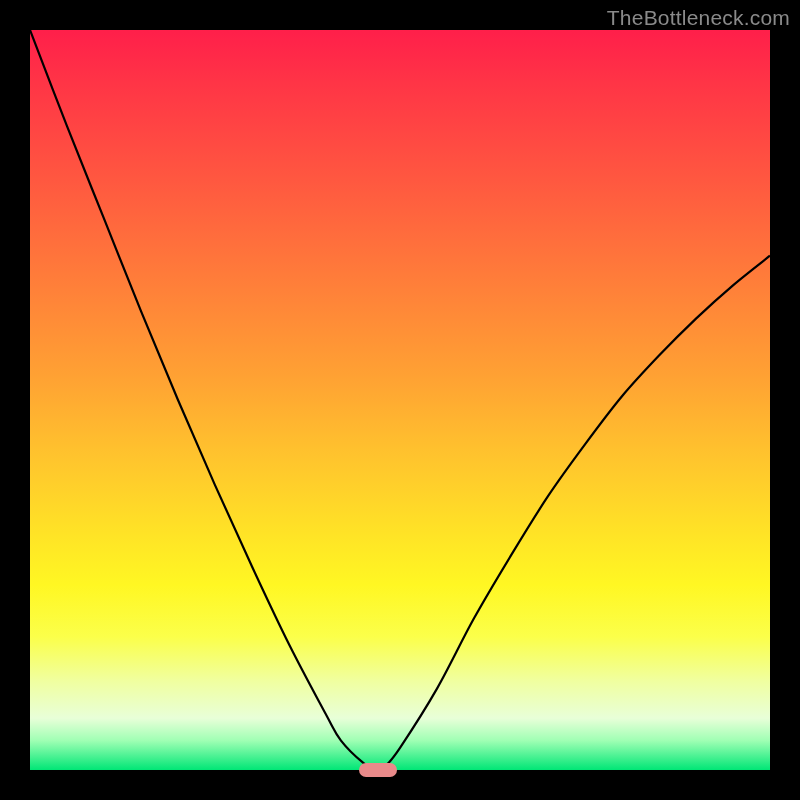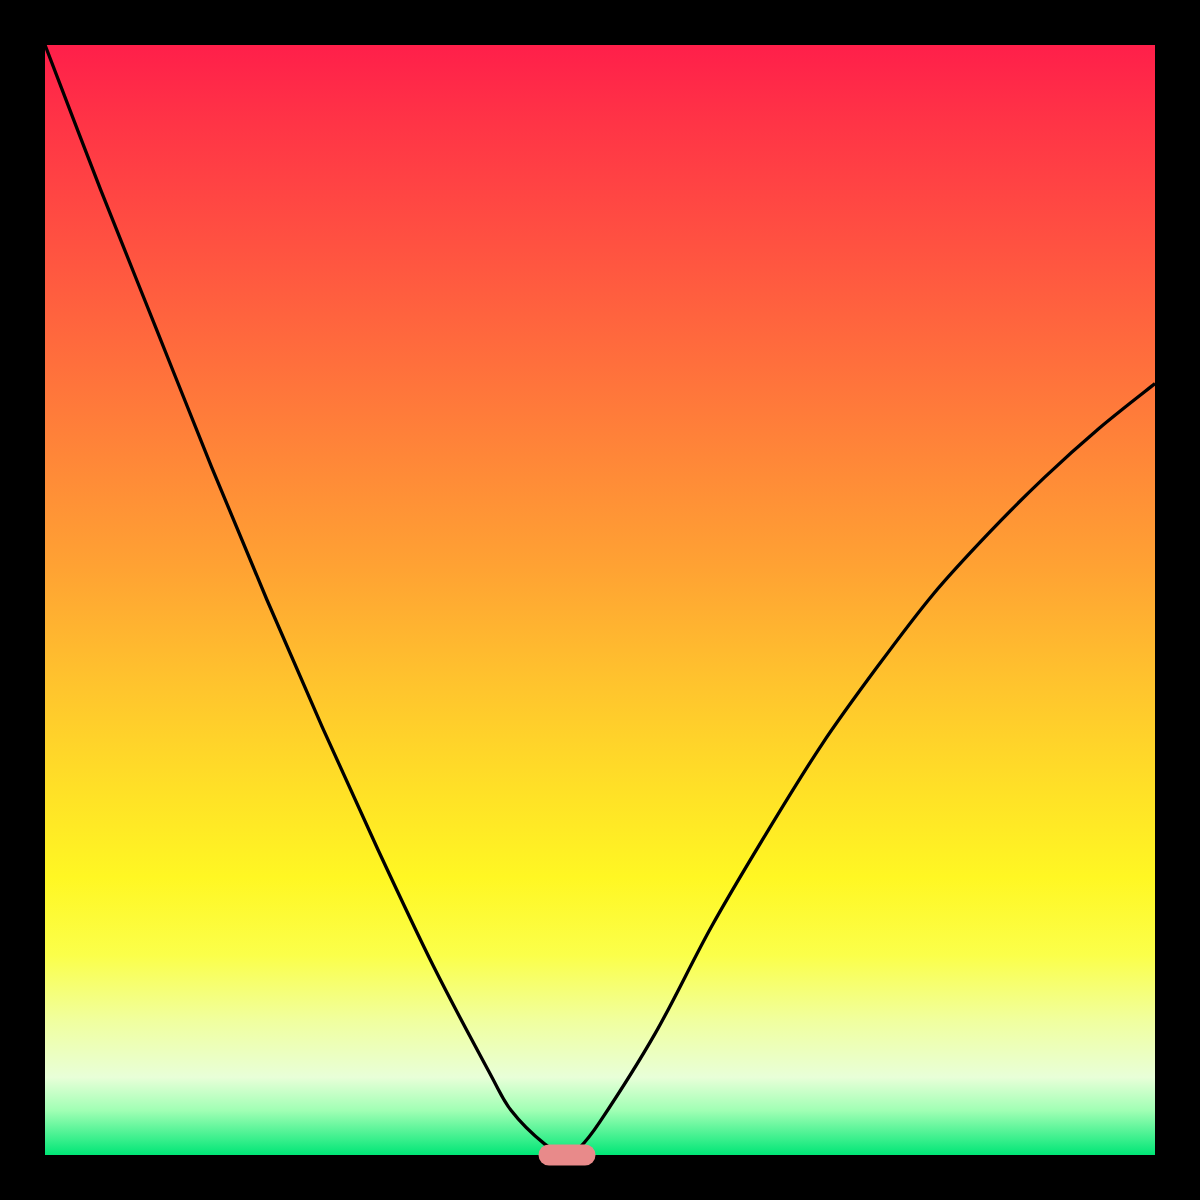--- a/index.html
+++ b/index.html
@@ -68,13 +68,14 @@
 </head>
 <body>
 
 <div class="container">
   <div class="plot-area">
     <svg class="curve-svg" viewBox="0 0 740 740" preserveAspectRatio="none">
       <path id="curve-path" d="M 0 0 C 6.166666666666667 16.033333333333342, 24.666666666666664 64.75000000000004, 37 96.20000000000005 C 49.333333333333336 127.65000000000005, 61.666666666666664 157.86666666666673, 74 188.70000000000005 C 86.33333333333333 219.53333333333336, 98.66666666666667 250.98333333333332, 111 281.2 C 123.33333333333333 311.41666666666663, 135.66666666666666 341.01666666666665, 148 370 C 160.33333333333334 398.98333333333335, 172.66666666666666 427.34999999999997, 185 455.09999999999997 C 197.33333333333334 482.84999999999997, 209.66666666666666 509.98333333333335, 222 536.5 C 234.33333333333334 563.0166666666667, 246.66666666666666 589.5333333333334, 259 614.2 C 271.3333333333333 638.8666666666667, 287.3666666666667 668.4666666666667, 296 684.5 C 304.6333333333333 700.5333333333333, 304.6333333333333 702.3833333333333, 310.8 710.4 C 316.9666666666667 718.4166666666666, 326.83333333333337 727.6666666666667, 333 732.6 C 339.16666666666663 737.5333333333333, 344.09999999999997 739.3833333333333, 347.79999999999995 740 C 351.49999999999994 740.6166666666667, 351.5 740, 355.2 736.3 C 358.9 732.5999999999999, 361.3666666666667 730.75, 370 717.8 C 378.6333333333333 704.8499999999999, 394.66666666666674 680.1833333333334, 407.00000000000006 658.6 C 419.33333333333337 637.0166666666667, 431.6666666666667 610.5, 444 588.3 C 456.3333333333333 566.0999999999999, 468.6666666666667 545.75, 481 525.4 C 493.3333333333333 505.04999999999995, 505.6666666666667 484.7, 518 466.2 C 530.3333333333334 447.7, 542.6666666666666 431.04999999999995, 555 414.4 C 567.3333333333334 397.75, 579.6666666666666 381.1, 592 366.3 C 604.3333333333334 351.5, 616.6666666666666 338.54999999999995, 629 325.59999999999997 C 641.3333333333334 312.65, 653.6666666666666 300.3166666666667, 666 288.6 C 678.3333333333334 276.8833333333333, 690.6666666666666 265.7833333333333, 703 255.29999999999995 C 715.3333333333334 244.81666666666663, 733.8333333333334 230.63333333333335, 740 225.70000000000005" fill="none" stroke="#000" stroke-width="2.2"></path>
     </svg>
     <div id="marker-dot" class="dot" style="left: 347.8px; top: 740px; background: rgb(232, 138, 138);"></div>
   </div>
+  <div class="watermark">TheBottleneck.com</div>
 </div>
 
 </body></html>

